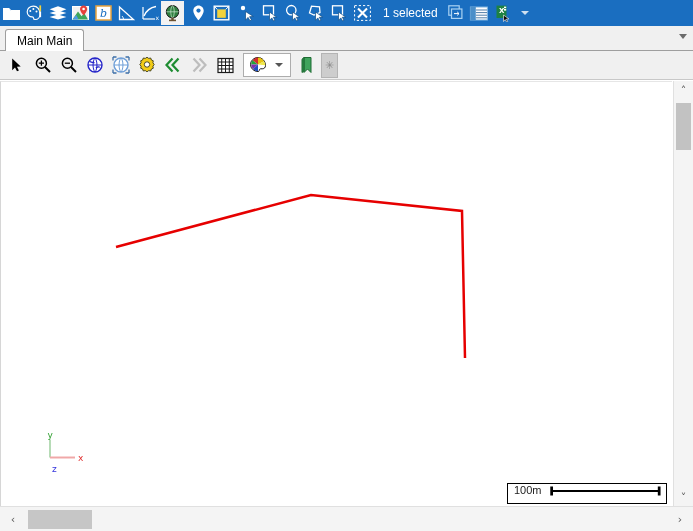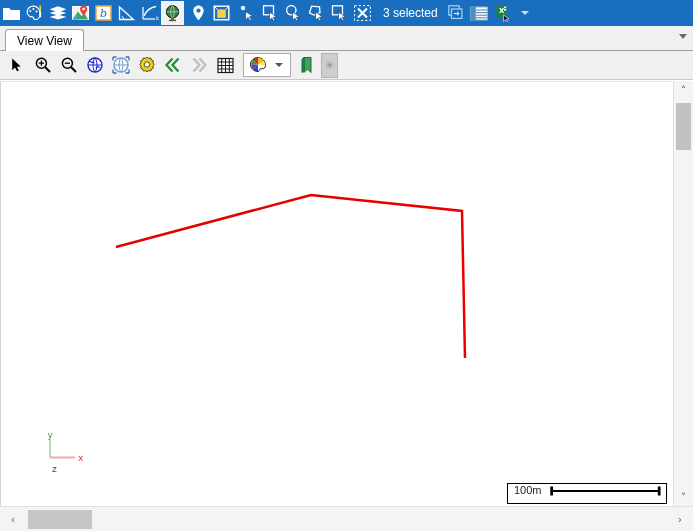--- a/index.html
+++ b/index.html
@@ -344,21 +344,21 @@
     </svg>
   </div>
 
   <div class="rib-btn">
     <svg width="19" height="18" viewBox="0 0 19 18">
       <rect x="1.6" y="1.6" width="15.8" height="14.8" fill="none" stroke="#ffffff" stroke-width="1" stroke-dasharray="2.2 2"></rect>
       <path d="M5 4.5 14 13.5M14 4.5 5 13.5" stroke="#ffffff" stroke-width="2.1" fill="none"></path>
     </svg>
   </div>
 
-  <div class="rib-label">3 selected</div>
+  <div class="rib-label">1 selected</div>
 
   <div class="rib-btn">
     <svg width="19" height="18" viewBox="0 0 19 18">
       <rect x="1.8" y="1.8" width="10.4" height="9.4" fill="none" stroke="#a9d2f2" stroke-width="1.2"></rect>
       <rect x="4.5" y="5" width="10.4" height="9.4" fill="#1a6ec0" stroke="#a9d2f2" stroke-width="1.2"></rect>
       <path d="M7 9.6 11.8 9.6M10.2 7.9 12 9.6 10.2 11.4" stroke="#ffffff" stroke-width="1" fill="none"></path>
     </svg>
   </div>
 
   <div class="rib-btn">
@@ -379,21 +379,21 @@
     </svg>
   </div>
 
   <div class="rib-caret">
       <span></span>
     </div>
 </div>
 
 <div id="tabstrip">
   <div id="tab-main">
-    <span>View View</span>
+    <span>Main Main</span>
   </div>
   <div id="tab-overflow"></div>
 </div>
 
 <div id="viewbar">
 
   <div class="vb-btn">
     <svg width="16" height="16" viewBox="0 0 16 16">
       <path d="M3.2 1.6 3.2 13.2 6 10.4 8 14.3 9.9 13.4 7.9 9.7 11.7 9.4z" fill="#000000"></path>
     </svg>

